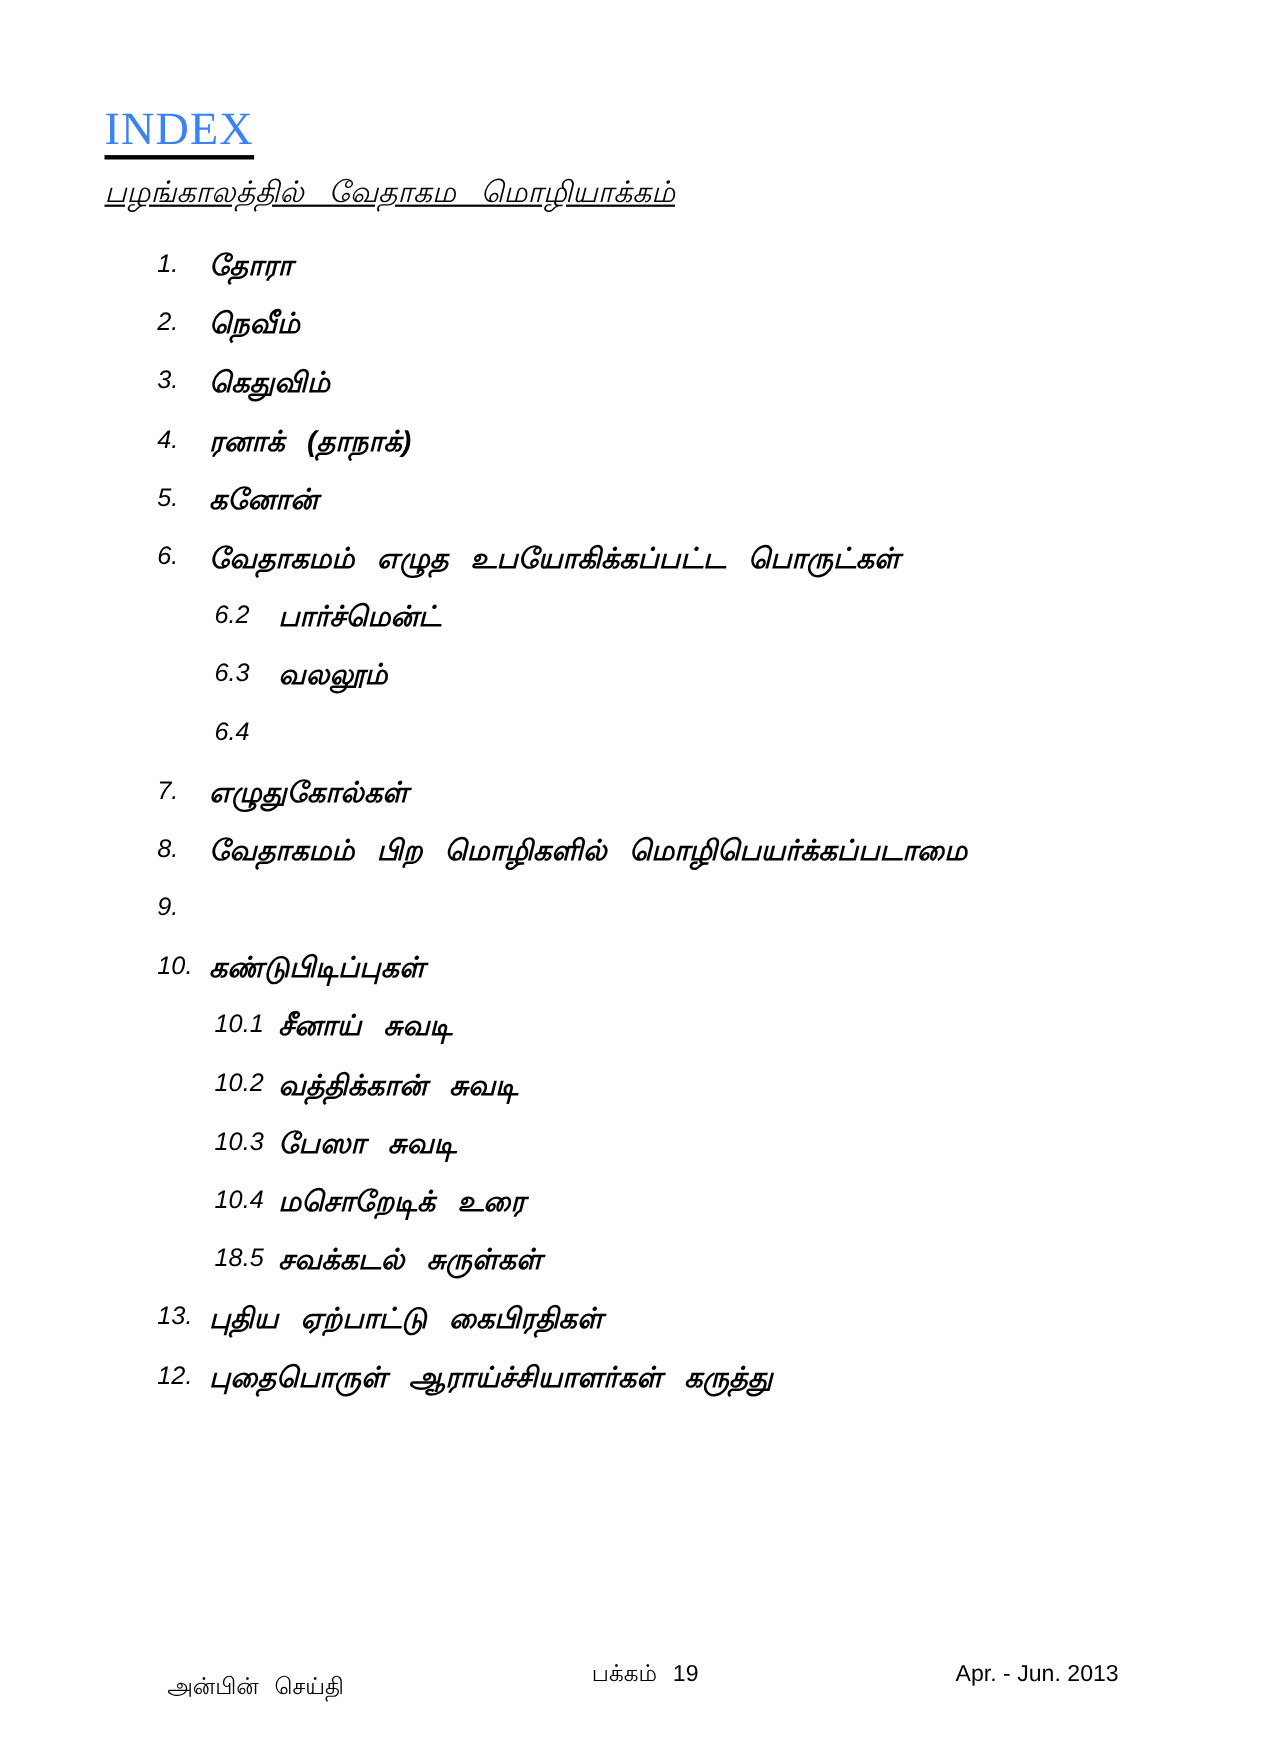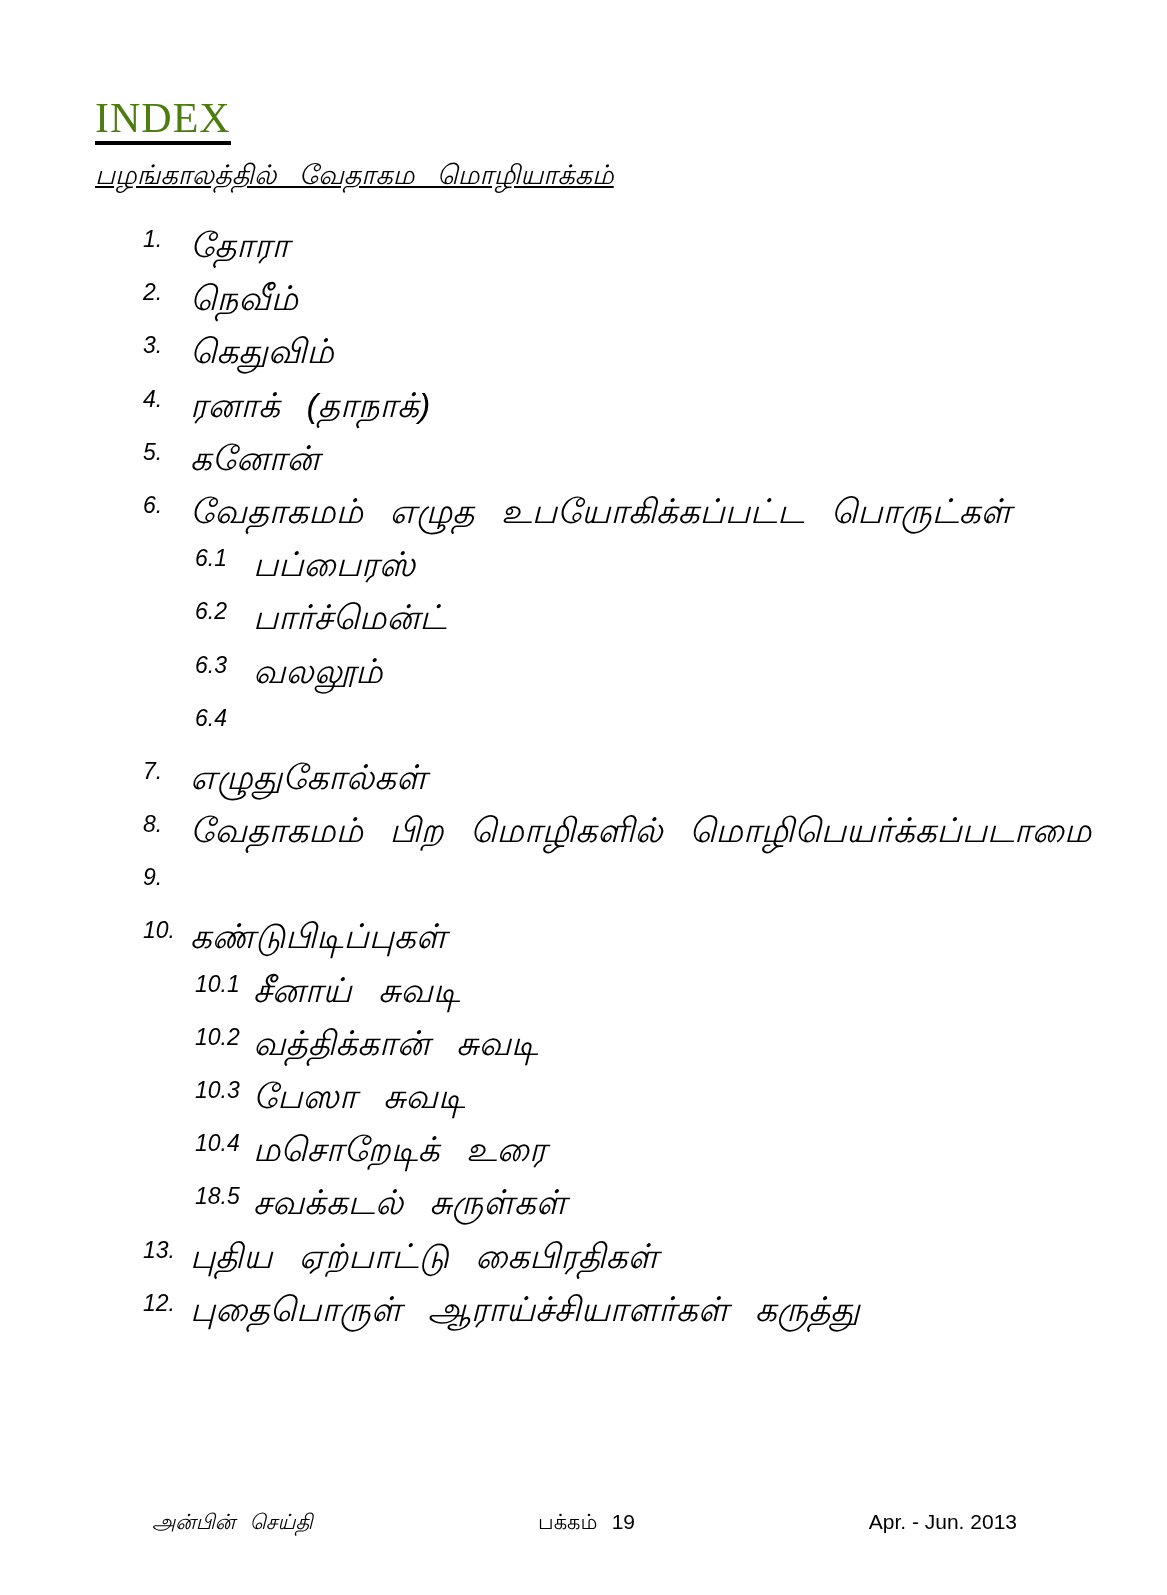--- a/index.html
+++ b/index.html
@@ -17,21 +17,21 @@
     overflow: hidden;
   }
   .doc-title {
     position: absolute;
     left: 95px;
     top: 96px;
     font-family: "Liberation Serif", serif;
     font-size: 42px;
     line-height: 1.05;
     letter-spacing: 1px;
-    color: #4d7c0f;
+    color: #3b82f6;
     border-bottom: 4px solid #000;
     padding-bottom: 1px;
     display: inline-block;
   }
   .doc-heading {
     position: absolute;
     left: 95px;
     top: 160px;
     font-size: 27px;
     font-style: italic;
@@ -52,47 +52,47 @@
     box-sizing: border-box;
   }
   .row .num {
     font-style: italic;
     font-size: 23px;
     flex: 0 0 auto;
     white-space: nowrap;
   }
   .row .txt {
     font-style: italic;
-    font-size: 34px;
+    font-size: 26px;
     word-spacing: 0.5em;
     white-space: nowrap;
+    font-weight: bold;
   }
   .row.lvl1 .num {
     margin-left: 48px;
     width: 47px;
   }
   .row.lvl2 .num {
     margin-left: 100px;
     width: 58px;
   }
   .footer {
     position: absolute;
     left: 0;
     top: 1510px;
     width: 1167px;
     height: 30px;
     font-size: 21px;
   }
   .footer .f-left {
     position: absolute;
     left: 152px;
-    top: 0;
+    top: 12px;
     word-spacing: 0.4em;
     white-space: nowrap;
-    font-style: italic;
   }
   .footer .f-center {
     position: absolute;
     left: 538px;
     top: 0;
     word-spacing: 0.4em;
     white-space: nowrap;
     text-align: center;
   }
   .footer .f-right {
@@ -129,24 +129,20 @@
         <span class="num">4.</span>
         <span class="txt">ரனாக் (தாநாக்)</span>
       </div>
     <div class="row lvl1">
         <span class="num">5.</span>
         <span class="txt">கனோன்</span>
       </div>
     <div class="row lvl1">
         <span class="num">6.</span>
         <span class="txt">வேதாகமம் எழுத உபயோகிக்கப்பட்ட பொருட்கள்</span>
-      </div>
-    <div class="row lvl2">
-        <span class="num">6.1</span>
-        <span class="txt">பப்பைரஸ்</span>
       </div>
     <div class="row lvl2">
         <span class="num">6.2</span>
         <span class="txt">பார்ச்மென்ட்</span>
       </div>
     <div class="row lvl2">
         <span class="num">6.3</span>
         <span class="txt">வலலூம்</span>
       </div>
     <div class="row lvl2">

